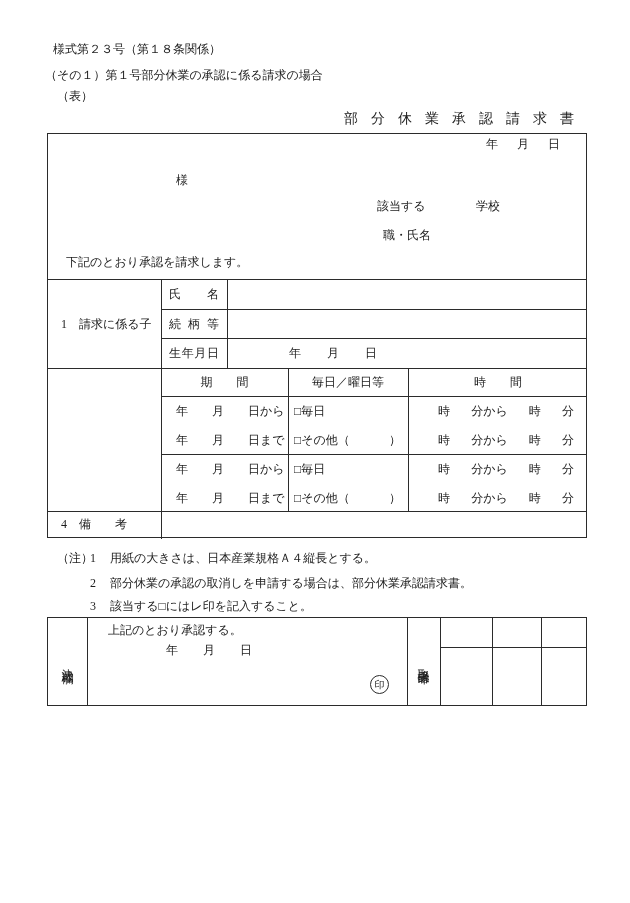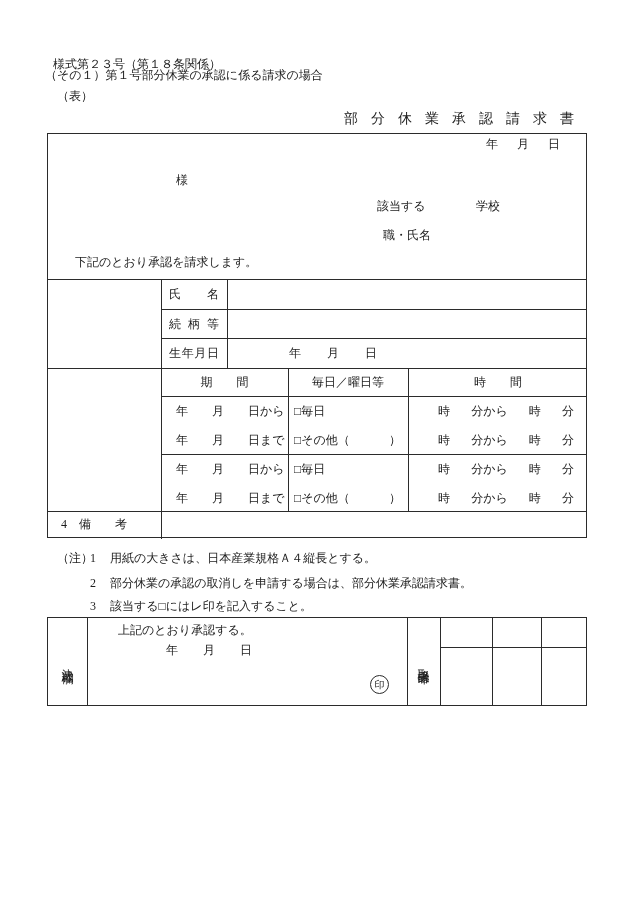--- a/index.html
+++ b/index.html
@@ -23,21 +23,21 @@
     display:flex;align-items:center;justify-content:center;
     font-size:10px;line-height:1;
   }
   .row2{height:29px;display:flex;align-items:center;box-sizing:border-box;white-space:pre;font-size:12px;line-height:1;}
 </style>
 </head>
 <body>
 
 <div class="page">
 
-  <div class="abs t" style="left:53px;top:58px;">様式第２３号（第１８条関係）</div>
+  <div class="abs t" style="left:53px;top:43px;">様式第２３号（第１８条関係）</div>
   <div class="abs t" style="left:45px;top:69px;">（その１）第１号部分休業の承認に係る請求の場合</div>
   <div class="abs t" style="left:57px;top:90px;">（表）</div>
   <div class="abs title" style="left:47px;top:112px;width:540px;">部分休業承認請求書</div>
 
   <div class="abs box" style="left:47px;top:133px;width:540px;height:405px;">
 
     <div class="hline" style="top:145px;left:0;width:538px;"></div>
     <div class="hline" style="top:175px;left:113px;width:425px;"></div>
     <div class="hline" style="top:204px;left:113px;width:425px;"></div>
     <div class="hline" style="top:234px;left:0;width:538px;"></div>
@@ -51,22 +51,23 @@
 
     <div class="cell" style="left:0;top:3px;width:538px;height:14px;justify-content:flex-end;padding-right:26px;gap:19px;">
       <span>年</span>
       <span>月</span>
       <span>日</span>
     </div>
     <div class="abs t" style="left:128px;top:40px;">様</div>
     <div class="abs t" style="left:329px;top:66px;">該当する</div>
     <div class="abs t" style="left:428px;top:66px;">学校</div>
     <div class="abs t" style="left:335px;top:95px;">職・氏名</div>
-    <div class="abs t" style="left:18px;top:122px;margin-left:9px;">下記のとおり承認を請求します。</div>
+    <div class="abs t" style="left:18px;top:122px;">下記のとおり承認を請求します。</div>
 
+    <div class="cell" style="left:0;top:145px;width:113px;height:89px;padding-left:13px;">1　請求に係る子</div>
 
     <div class="cell between" style="left:113px;top:145px;width:66px;height:30px;padding:0 8px;">
       <span>氏</span>
       <span>名</span>
     </div>
     <div class="cell" style="left:179px;top:145px;width:359px;height:30px;"></div>
 
     <div class="cell between" style="left:113px;top:175px;width:66px;height:29px;padding:0 8px;">
       <span>続</span>
       <span>柄</span>
@@ -162,21 +163,21 @@
     <div class="vline" style="left:359px;top:0;height:87px;"></div>
     <div class="vline" style="left:392px;top:0;height:87px;"></div>
     <div class="vline" style="left:444px;top:0;height:87px;"></div>
     <div class="vline" style="left:493px;top:0;height:87px;"></div>
     <div class="hline" style="left:392px;top:29px;width:146px;"></div>
 
     <div class="cell center" style="left:0;top:0;width:39px;height:87px;">
       <span class="vtext">決裁欄</span>
     </div>
 
-    <div class="abs t" style="left:70px;top:6px;">上記のとおり承認する。</div>
+    <div class="abs t" style="left:60px;top:6px;">上記のとおり承認する。</div>
     <div class="cell" style="left:118px;top:25px;width:200px;height:14px;gap:25px;">
       <span>年</span>
       <span>月</span>
       <span>日</span>
     </div>
     <div class="abs seal" style="left:322px;top:57px;">
       <span>印</span>
     </div>
 
     <div class="cell center" style="left:359px;top:0;width:33px;height:87px;">

